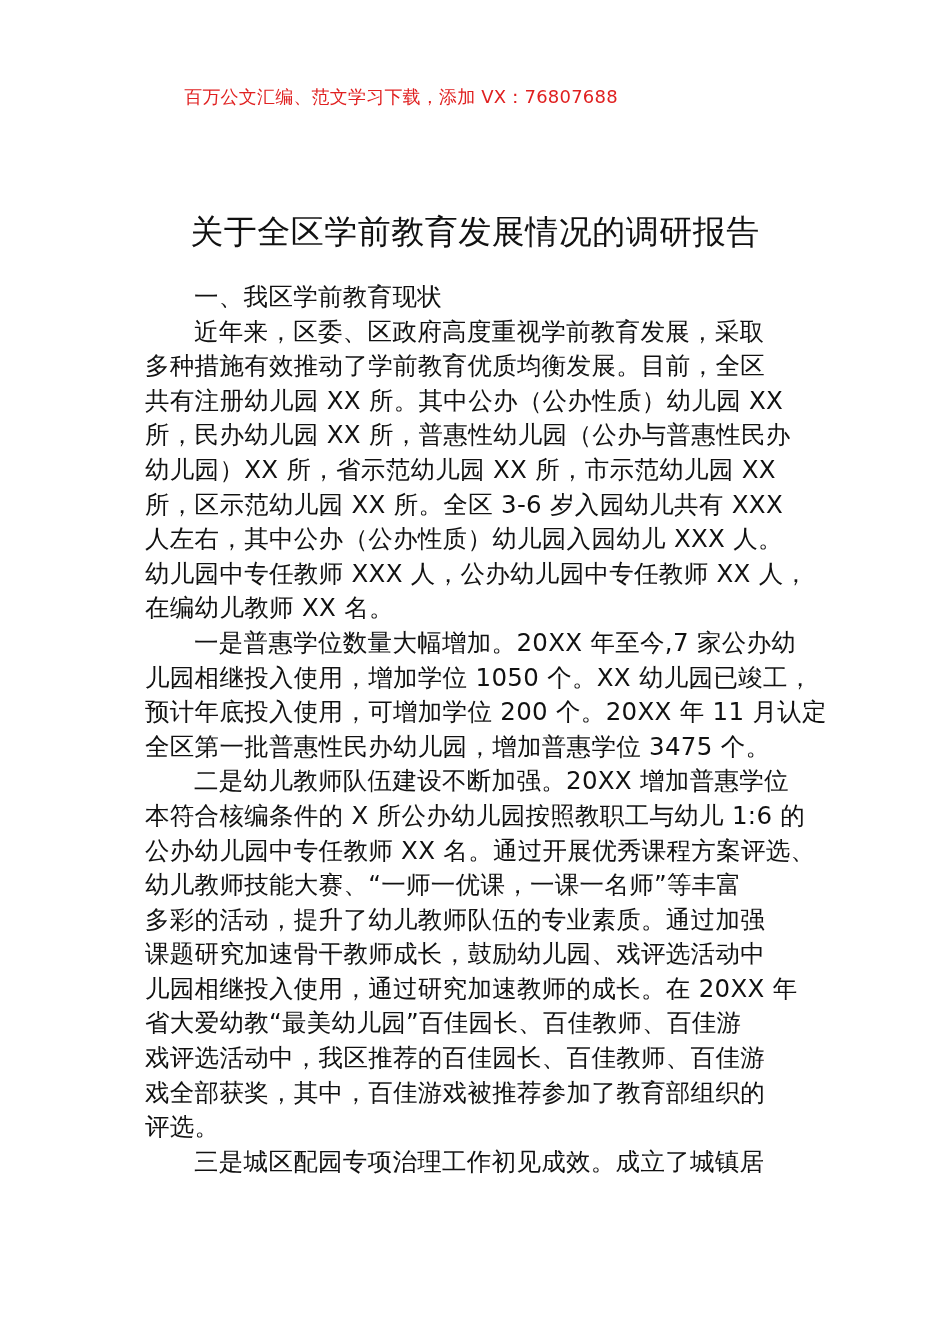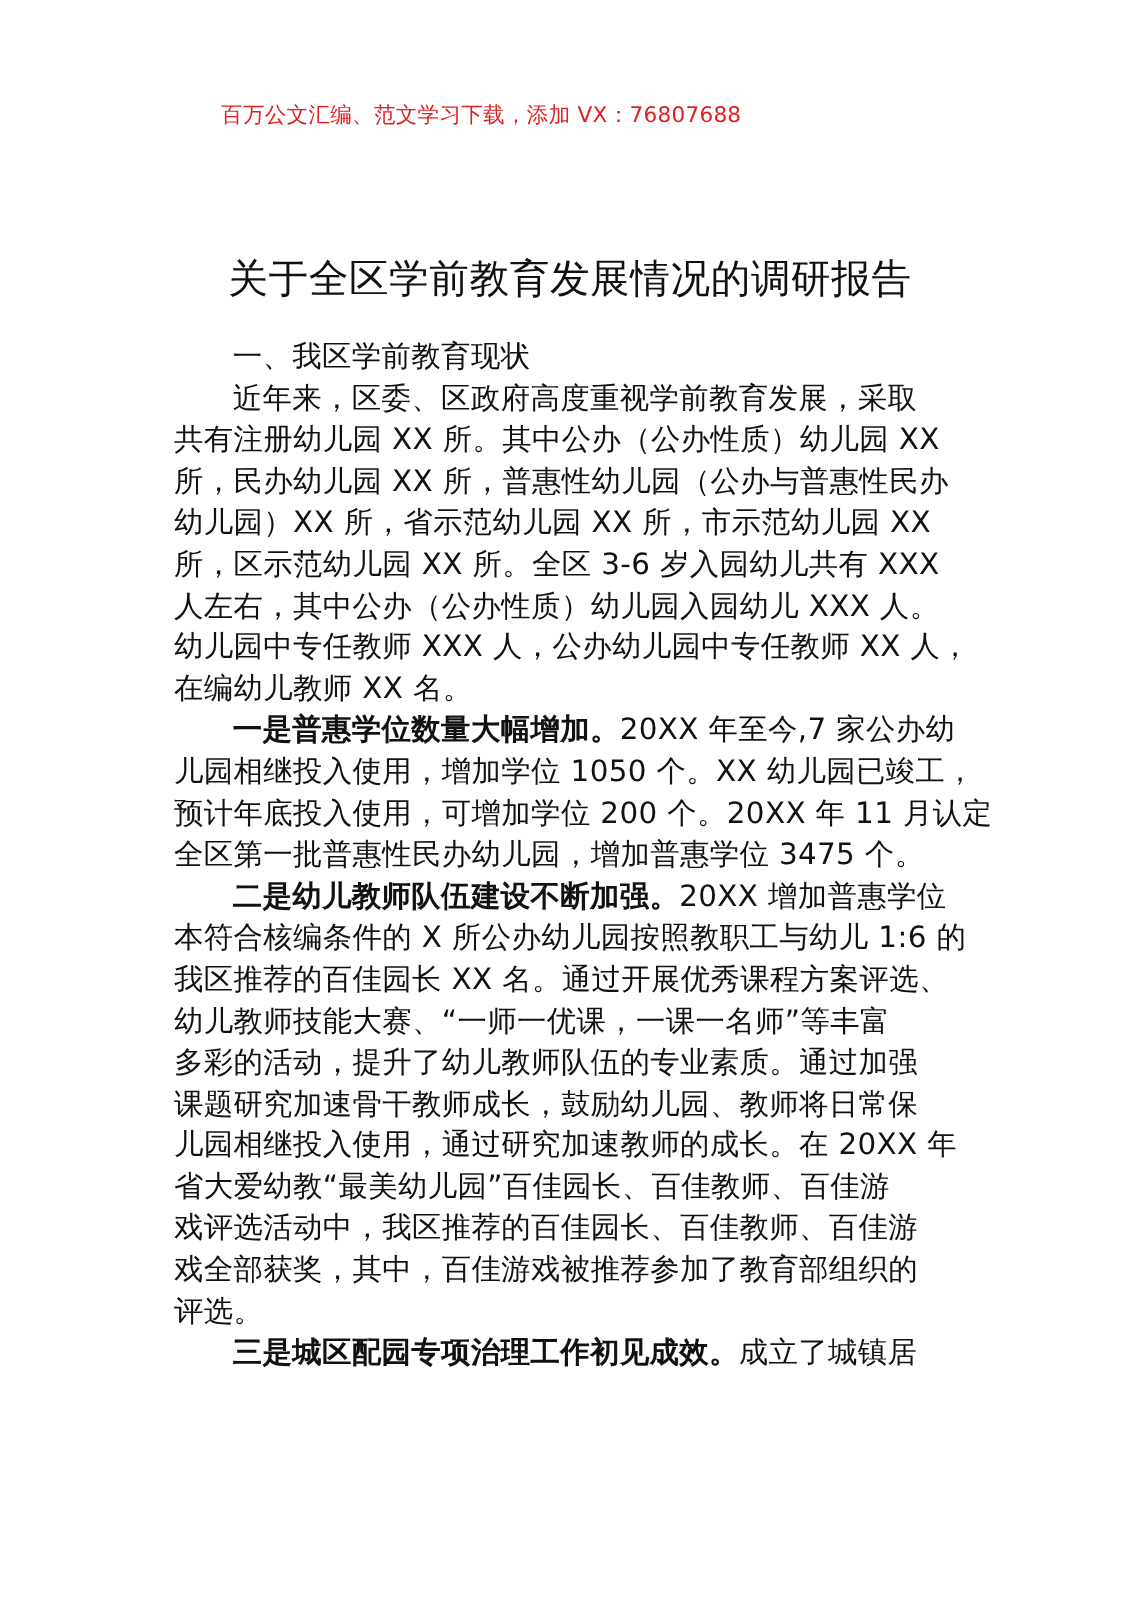--- a/index.html
+++ b/index.html
@@ -14,54 +14,55 @@
       position: absolute; top: 176px; left: 0; width: 950px; text-align: center;
       color: #111; font-family: "DejaVu Sans", sans-serif;
       font-size: 33px; line-height: 48px; letter-spacing: 0.5px; margin-top: 32px;
     }
     .body {
       position: absolute; top: 280px; left: 145px; width: 672px;
       color: #111; font-family: "DejaVu Sans", "Liberation Serif", sans-serif;
       font-size: 24.5px; line-height: 34.6px; text-align: justify;
       letter-spacing: 0.3px;
     }
-    .body b { font-weight: bold; }
+    .body b { font-weight: normal; }
     .line { display: block; white-space: nowrap; }
     .first { padding-left: 49px; }
   </style>
 </head>
 <body>
 
 <div class="page">
   <div class="watermark">百万公文汇编、范文学习下载，添加 VX：76807688</div>
   <div class="title">关于全区学前教育发展情况的调研报告</div>
 
   <div class="body">
     <span class="line first">一、我区学前教育现状</span>
 
     <span class="line first">近年来，区委、区政府高度重视学前教育发展，采取</span>
+    <span class="line">多种措施有效推动了学前教育优质均衡发展。目前，全区</span>
     <span class="line">共有注册幼儿园 XX 所。其中公办（公办性质）幼儿园 XX</span>
     <span class="line">所，民办幼儿园 XX 所，普惠性幼儿园（公办与普惠性民办</span>
     <span class="line">幼儿园）XX 所，省示范幼儿园 XX 所，市示范幼儿园 XX</span>
     <span class="line">所，区示范幼儿园 XX 所。全区 3-6 岁入园幼儿共有 XXX</span>
     <span class="line">人左右，其中公办（公办性质）幼儿园入园幼儿 XXX 人。</span>
     <span class="line">幼儿园中专任教师 XXX 人，公办幼儿园中专任教师 XX 人，</span>
     <span class="line">在编幼儿教师 XX 名。</span>
 
     <span class="line first"><b>一是普惠学位数量大幅增加。</b><span>20XX 年至今,7 家公办幼</span></span>
     <span class="line">儿园相继投入使用，增加学位 1050 个。XX 幼儿园已竣工，</span>
     <span class="line">预计年底投入使用，可增加学位 200 个。20XX 年 11 月认定</span>
     <span class="line">全区第一批普惠性民办幼儿园，增加普惠学位 3475 个。</span>
 
     <span class="line first"><b>二是幼儿教师队伍建设不断加强。</b><span>20XX 增加普惠学位</span></span>
     <span class="line">本符合核编条件的 X 所公办幼儿园按照教职工与幼儿 1:6 的</span>
-    <span class="line">我区推荐的百佳园长 XX 名。通过开展优秀课程方案评选、</span>
+    <span class="line">公办幼儿园中专任教师 XX 名。通过开展优秀课程方案评选、</span>
     <span class="line">幼儿教师技能大赛、“一师一优课，一课一名师”等丰富</span>
     <span class="line">多彩的活动，提升了幼儿教师队伍的专业素质。通过加强</span>
-    <span class="line">课题研究加速骨干教师成长，鼓励幼儿园、教师将日常保</span>
+    <span class="line">课题研究加速骨干教师成长，鼓励幼儿园、戏评选活动中</span>
     <span class="line">儿园相继投入使用，通过研究加速教师的成长。在 20XX 年</span>
     <span class="line">省大爱幼教“最美幼儿园”百佳园长、百佳教师、百佳游</span>
     <span class="line">戏评选活动中，我区推荐的百佳园长、百佳教师、百佳游</span>
     <span class="line">戏全部获奖，其中，百佳游戏被推荐参加了教育部组织的</span>
     <span class="line">评选。</span>
 
     <span class="line first"><b>三是城区配园专项治理工作初见成效。</b><span>成立了城镇居</span></span>
   </div>
 </div>
 

